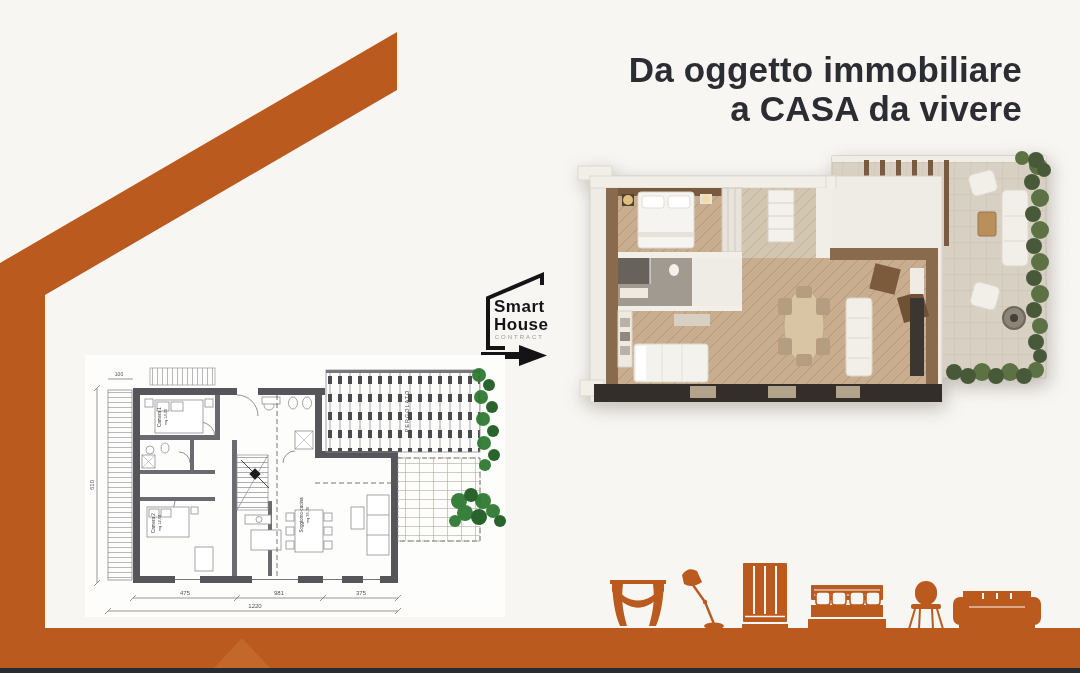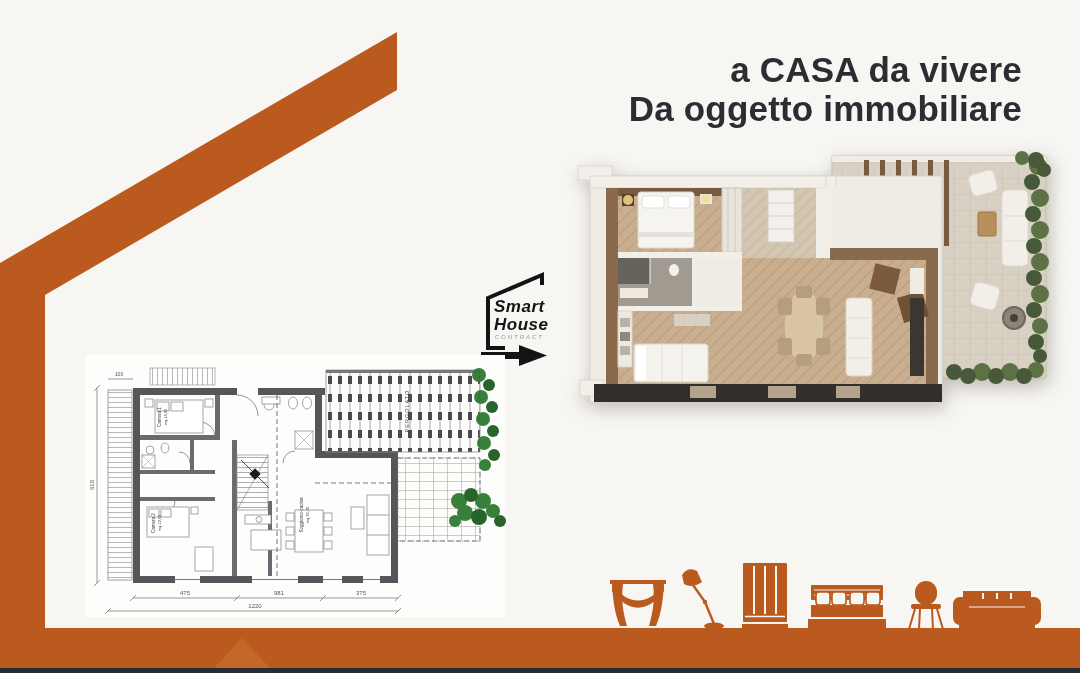--- a/index.html
+++ b/index.html
@@ -9,40 +9,40 @@
   }
   .abs{position:absolute;}
   svg{display:block;}
   
   .headline{
     position:absolute;top:50px;right:58px;text-align:right;
     font-weight:700;font-size:35px;line-height:39px;color:#2c2d33;letter-spacing:.2px;
   }
   .headline span{display:block;}
   
-  .logo{position:absolute;left:472px;top:266px;width:84px;height:104px;font-style:italic;}
+  .logo{position:absolute;left:472px;top:266px;width:84px;height:104px;}
   
   .plan3d{filter:drop-shadow(3px 6px 9px rgba(70,55,40,.30));}
   .icon{position:absolute;}
 </style>
 </head>
 <body>
 
 <div class="canvas">
 
   <svg class="abs" style="left:0;top:0;" width="1080" height="673" viewBox="0 0 1080 673">
     <polygon points="0,263 397,32 397,90 45,295 45,673 0,673" fill="#bb5a1e"></polygon>
     <rect x="0" y="628" width="1080" height="40" fill="#bb5a1e"></rect>
     <polygon points="214,668 242,638 270,668" fill="#cf7a3a" opacity="0.45"></polygon>
     <rect x="0" y="668" width="1080" height="5" fill="#262c34"></rect>
   </svg>
 
   <div class="headline">
+    <span>Da oggetto immobiliare</span>
     <span>a CASA da vivere</span>
-    <span>Da oggetto immobiliare</span>
   </div>
 
   <div class="logo">
     <svg width="84" height="104" viewBox="0 0 84 104">
       <path d="M31,82 L16,82 L16,32 L70,9 L70,17" fill="none" stroke="#141416" stroke-width="4" stroke-linecap="square"></path>
       <text x="22" y="46" font-size="17" font-weight="700" fill="#141416" letter-spacing="0.5">Smart</text>
       <text x="22" y="64" font-size="17" font-weight="700" fill="#141416" letter-spacing="0.5">House</text>
       <text x="72" y="73" font-size="6" fill="#9a9a9e" letter-spacing="2" text-anchor="end">CONTRACT</text>
       <g>
         <rect x="9" y="86" width="40" height="7" fill="#141416"></rect>

